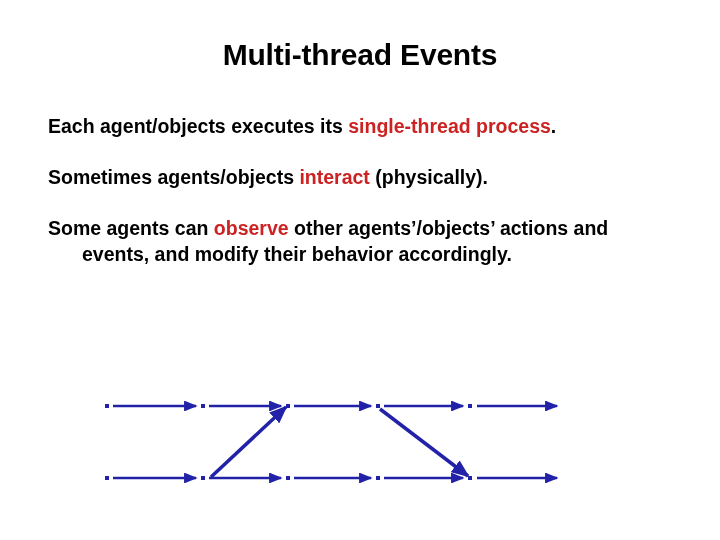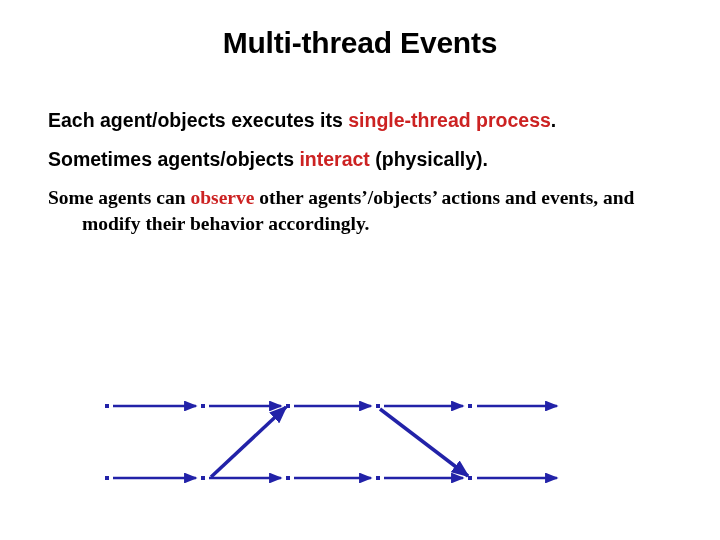--- a/index.html
+++ b/index.html
@@ -18,52 +18,51 @@
     position: relative;
     width: 720px;
     height: 540px;
     background: #ffffff;
   }
 
   
   .slide-title {
     position: absolute;
     left: 0;
-    top: 26px;
+    top: 38px;
     width: 720px;
     text-align: center;
     font-size: 30px;
     font-weight: bold;
     letter-spacing: -0.2px;
     color: #000000;
     white-space: pre;
   }
 
   
   .body-block {
     position: absolute;
     left: 48px;
-    top: 107px;
+    top: 113px;
     width: 616px;
   }
   .para {
     font-size: 19.5px;
     font-weight: bold;
     line-height: 26px;
     color: #000000;
     margin: 0 0 0 0;
     text-indent: 0;
   }
   .para + .para {
-    margin-top: 13px;
+    margin-top: 25px;
   }
   .para.hanging {
     padding-left: 34px;
     text-indent: -34px;
-    font-family: Liberation Serif, serif;
   }
   .red {
     color: #CC2222;
   }
   .blk {
     color: #000000;
   }
 
   
   .diagram {

